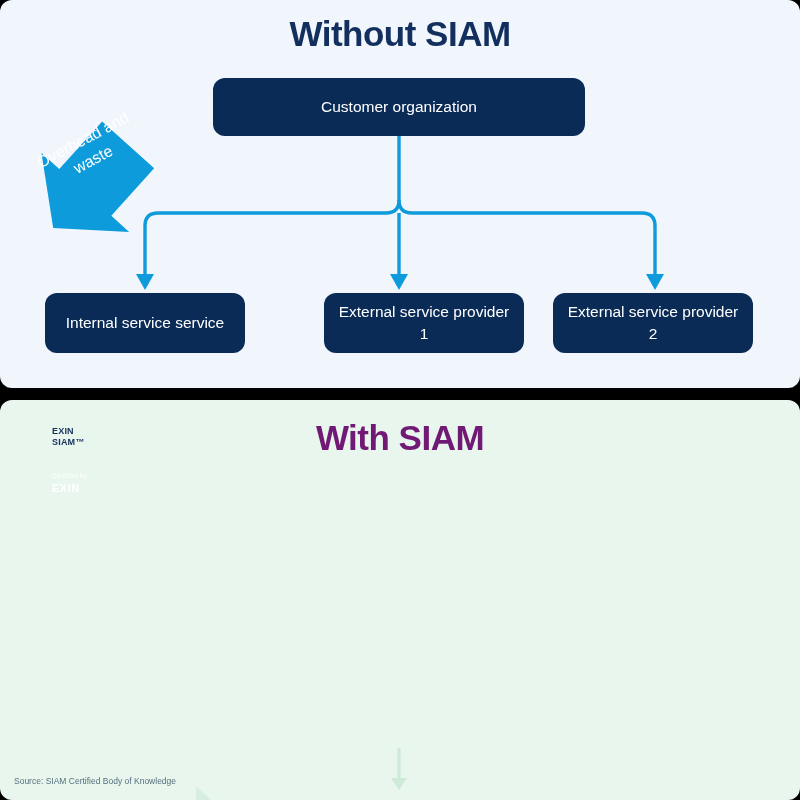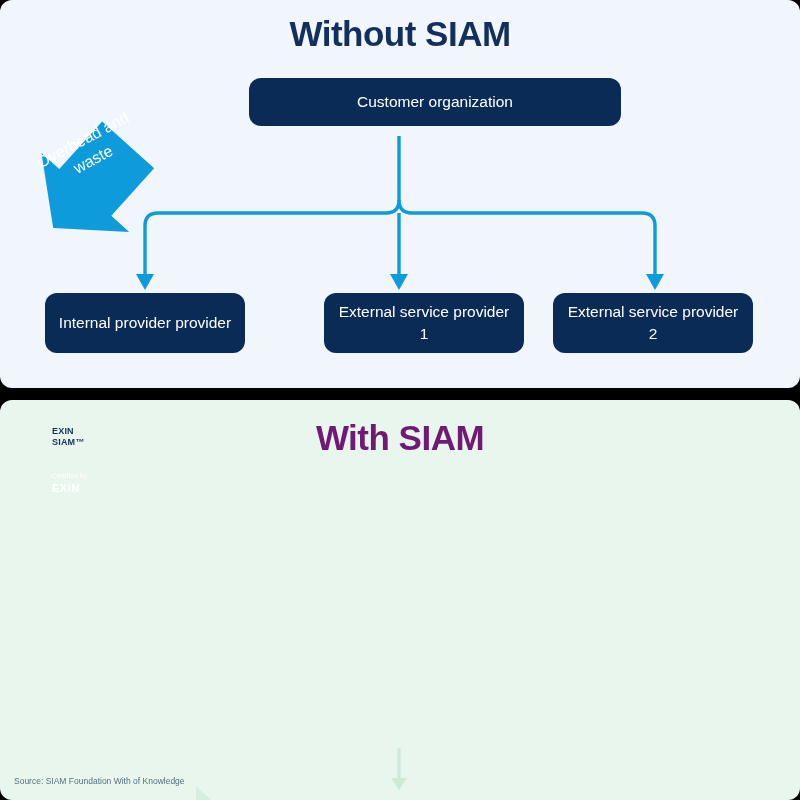--- a/index.html
+++ b/index.html
@@ -68,21 +68,21 @@
     justify-content: center;
     text-align: center;
     color: #FFFFFF;
     font-size: 15.5px;
     line-height: 1.45;
     padding: 4px 10px;
   }
   .node.navy { background: #0B2B57; }
 
   
-  #node-w-customer   { left: 213px; top: 78px;  width: 372px; height: 48px; margin-left: 36px; }
+  #node-w-customer   { left: 213px; top: 78px;  width: 372px; height: 58px; }
   #node-w-internal   { left: 45px;  top: 293px; width: 200px; height: 60px; }
   #node-w-external1  { left: 300px; top: 293px; width: 200px; height: 60px; margin-left: 24px; }
   #node-w-external2  { left: 553px; top: 293px; width: 200px; height: 60px; }
 
   
   .wires {
     position: absolute;
     left: 0;
     top: 0;
     width: 800px;
@@ -178,21 +178,21 @@
         <path d="M46,40 L110,40 L110,16 L158,75 L110,134 L110,110 L46,110 Z" fill="#0E9BDB"></path>
       </g>
     </svg>
     <div id="overhead-label">
       <div>Overhead and</div>
       <div>waste</div>
     </div>
 
     <div class="node navy" id="node-w-customer">Customer organization</div>
 
-    <div class="node navy" id="node-w-internal">Internal provider provider</div>
+    <div class="node navy" id="node-w-internal">Internal service service</div>
 
     <div class="node navy" id="node-w-external1">External service provider 1</div>
 
     <div class="node navy" id="node-w-external2">External service provider 2</div>
   </div>
 
   <div class="panel" id="panel-with">
 
     <div class="panel-title" id="title-with">With SIAM</div>
 
@@ -219,16 +219,16 @@
       <path d="M145,200 L196,200 L196,186 L228,216 L196,246 L196,232 L145,232 Z" fill="#D6EEE0"></path>
     </svg>
 
     <div class="badge-text" id="badge-name" style="left:52px; width:96px;">
       <div>EXIN</div>
       <div>SIAM™</div>
     </div>
     <div class="badge-text" id="badge-certified" style="left:52px; width:96px;">Certified by</div>
     <div class="badge-text" id="badge-logo" style="left:52px; width:96px;">EXIN</div>
 
-    <div id="source-note" style="top:376px;">Source: SIAM Foundation With of Knowledge</div>
+    <div id="source-note" style="top:376px;">Source: SIAM Certified Body of Knowledge</div>
   </div>
 
 </div>
 
 </body></html>

